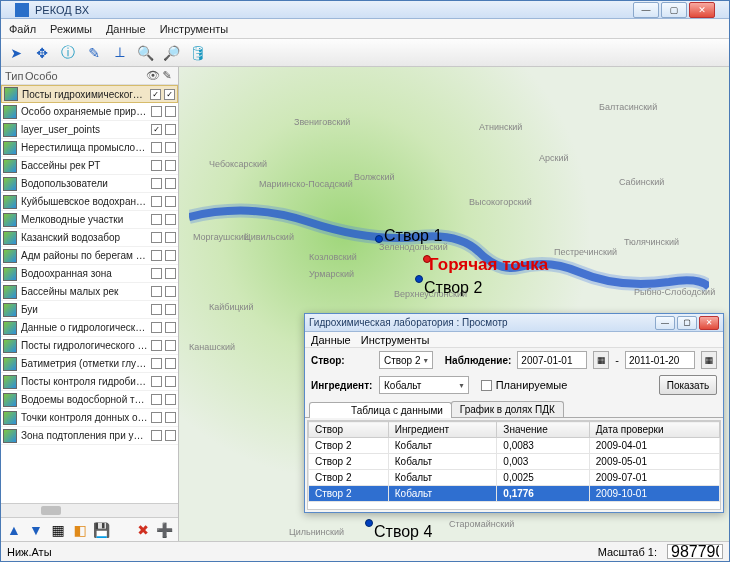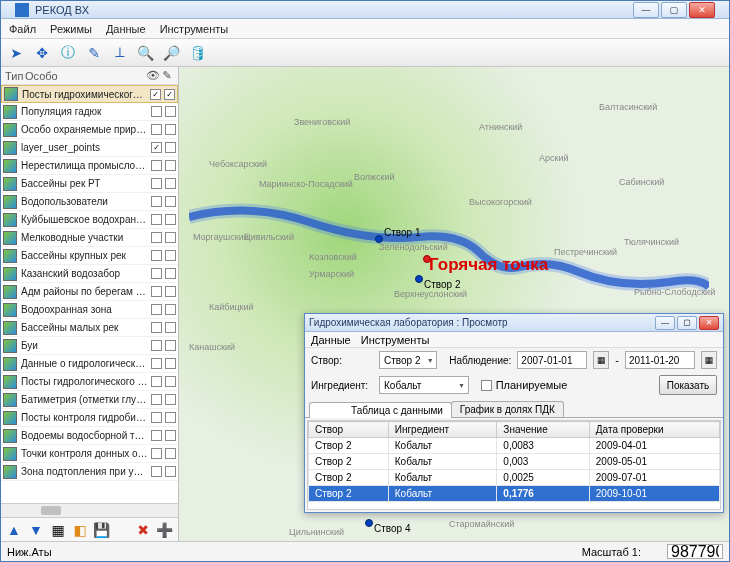--- a/index.html
+++ b/index.html
@@ -37,51 +37,51 @@
 .sidebar-footer { height:24px; border-top:1px solid #ccc; background:#f7f7f7; display:flex; align-items:center; padding:0 4px; gap:4px;}
 .sidebar-footer .sf-icon { width:18px;height:18px; display:flex;align-items:center;justify-content:center; font-size:14px;}
 
 .map-area { flex:1; position:relative; background:#e8f0e4; overflow:hidden;}
 .map-bg { position:absolute; inset:0; background:
   radial-gradient(circle at 30% 35%, #9fd67a 0%, #cfe8b8 25%, #e8f0e4 50%),
   linear-gradient(#e8f0e4,#dfe8da);}
 .river { position:absolute; top:130px; left:10px; width:520px; height:120px; }
 .river svg { width:100%; height:100%; }
 .map-label { position:absolute; font-size:9px; color:#888; white-space:nowrap;}
-.point-label { position:absolute; font-size:10px; color:#000; white-space:nowrap;}
+.point-label { position:absolute; font-size:16px; color:#000; white-space:nowrap;}
 .point-dot { position:absolute; width:8px; height:8px; border-radius:50%; background:#0040c0; border:1px solid #002870;}
 .point-dot.red { background:#e02020; border-color:#900;}
 .hotspot-label { position:absolute; font-size:17px; color:#d00; font-weight:bold;}
 
 .sub-window { position:absolute; left:125px; top:246px; width:420px; height:200px; background:#f4f4f4; border:1px solid #5a8ac8; box-shadow:0 2px 8px rgba(0,0,0,0.3); display:flex; flex-direction:column;}
 .sub-titlebar { height:18px; background:linear-gradient(#e8f0fa,#cfe0f5); display:flex;align-items:center; padding:0 4px; border-bottom:1px solid #9db7d8;}
 .sub-titlebar .title { flex:1; color:#1f3b63; font-size:10px;}
 .sub-titlebar .win-btn { width:20px;height:14px; border:1px solid #8aa8cc; background:linear-gradient(#f5faff,#d7e6f7); border-radius:2px; margin-left:2px;display:flex;align-items:center;justify-content:center;font-size:8px;}
 .sub-titlebar .win-btn.close { background:linear-gradient(#f7a9a0,#e14b3b); color:#fff; border-color:#b33;}
 .sub-menu { height:16px; background:#f7f7f7; display:flex; align-items:center; gap:10px; padding:0 6px; border-bottom:1px solid #ddd; font-size:10px;}
 .filter-row { display:flex; align-items:center; padding:3px 6px; gap:6px;}
-.filter-label { font-weight:normal; font-size:10px; width:62px;}
+.filter-label { font-weight:bold; font-size:10px; width:62px;}
 .filter-combo { flex:1; height:18px; border:1px solid #aaa; background:#fff; display:flex;align-items:center; padding:0 4px; font-size:10px; position:relative;}
 .filter-combo::after { content:"▾"; position:absolute; right:4px; font-size:8px; color:#555;}
 .date-input { width:70px; height:18px; border:1px solid #aaa; background:#fff; padding:0 3px; font-size:10px;}
 .date-btn { width:16px;height:18px; border:1px solid #aaa; background:#eee; font-size:9px;}
 .chk-plan { display:flex; align-items:center; gap:4px; font-size:10px; margin-left:6px;}
 .chk-plan .box { width:11px;height:11px; border:1px solid #888; background:#fff;}
 .show-btn { width:58px; height:20px; border:1px solid #888; background:linear-gradient(#fafafa,#e0e0e0); font-size:10px; border-radius:2px;}
 .tab-strip { height:20px; display:flex; align-items:flex-end; padding:0 4px; border-bottom:1px solid #aaa; gap:0;}
 .tab { padding:2px 8px; border:1px solid #aaa; border-bottom:none; background:#eee; font-size:10px; border-radius:3px 3px 0 0; margin-right:-1px;}
 .tab.active { background:#fff; position:relative; top:1px;padding-left:41px;}
 .grid { flex:1; background:#fff; overflow:auto; border:1px solid #ccc; margin:2px;}
 .grid table { width:100%; border-collapse:collapse;}
 .grid th { background:linear-gradient(#fafafa,#e8e8e8); border:1px solid #ccc; font-weight:normal; text-align:left; padding:2px 6px; font-size:10px;}
 .grid td { border:1px solid #e4e4e4; padding:2px 6px; font-size:10px;}
 .grid tr.selected td { background:#2f6fd0; color:#fff;}
 .grid td.emph { color:#c03018; font-weight:bold;}
 
-.statusbar { height:20px; border-top:1px solid #c8c8c8; background:#f4f4f4; display:flex; align-items:center; padding:0 6px; font-size:10px; gap:26px;}
+.statusbar { height:20px; border-top:1px solid #c8c8c8; background:#f4f4f4; display:flex; align-items:center; padding:0 6px; font-size:10px; gap:10px;}
 .statusbar .left { flex:1;}
 .statusbar .scale-input { width:56px; height:15px; border:1px solid #aaa; background:#fff; padding:0 3px; font-size:16px;text-align:center;}
 
 
 .c-blue{color:#1e5fbf;} .c-green{color:#2e9f2e;} .c-orange{color:#e08a1a;} .c-red{color:#d03020;} .c-cyan{color:#1a98c0;}
 </style>
 </head>
 <body>
 
 <div class="window">
@@ -123,26 +123,20 @@
       </div>
       <div class="layer-list" id="layer-list">
           <div class="layer-item selected">
             <div class="layer-icon"></div>
             <div class="layer-name">Посты гидрохимического контроля</div>
             <div class="layer-chk">✓</div>
             <div class="layer-chk">✓</div>
           </div>
           <div class="layer-item">
             <div class="layer-icon"></div>
-            <div class="layer-name">Популяция гадюк</div>
-            <div class="layer-chk"></div>
-            <div class="layer-chk"></div>
-          </div>
-          <div class="layer-item">
-            <div class="layer-icon"></div>
             <div class="layer-name">Особо охраняемые природные тер...</div>
             <div class="layer-chk"></div>
             <div class="layer-chk"></div>
           </div>
           <div class="layer-item">
             <div class="layer-icon"></div>
             <div class="layer-name">layer_user_points</div>
             <div class="layer-chk">✓</div>
             <div class="layer-chk"></div>
           </div>
@@ -166,26 +160,20 @@
           </div>
           <div class="layer-item">
             <div class="layer-icon"></div>
             <div class="layer-name">Куйбышевское водохранилище</div>
             <div class="layer-chk"></div>
             <div class="layer-chk"></div>
           </div>
           <div class="layer-item">
             <div class="layer-icon"></div>
             <div class="layer-name">Мелководные участки</div>
-            <div class="layer-chk"></div>
-            <div class="layer-chk"></div>
-          </div>
-          <div class="layer-item">
-            <div class="layer-icon"></div>
-            <div class="layer-name">Бассейны крупных рек</div>
             <div class="layer-chk"></div>
             <div class="layer-chk"></div>
           </div>
           <div class="layer-item">
             <div class="layer-icon"></div>
             <div class="layer-name">Казанский водозабор</div>
             <div class="layer-chk"></div>
             <div class="layer-chk"></div>
           </div>
           <div class="layer-item">

